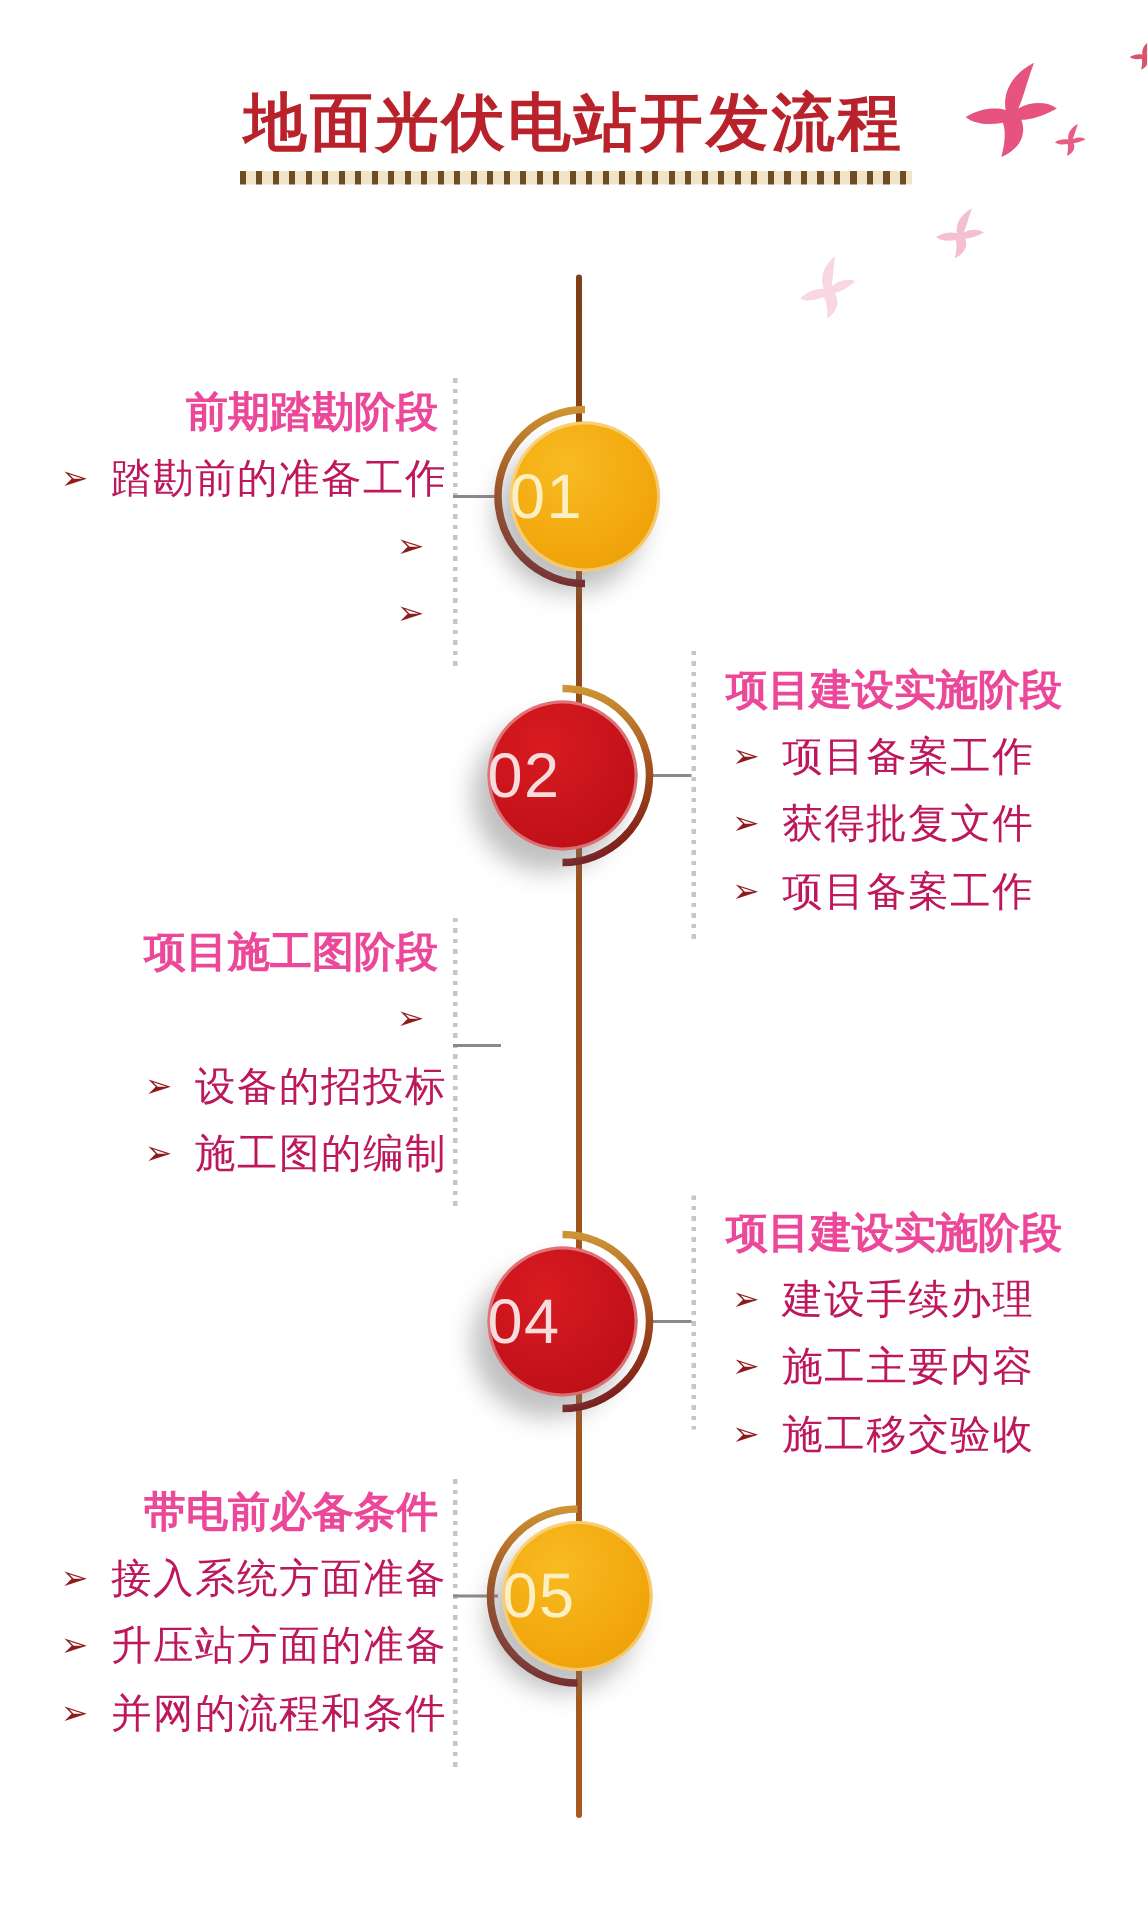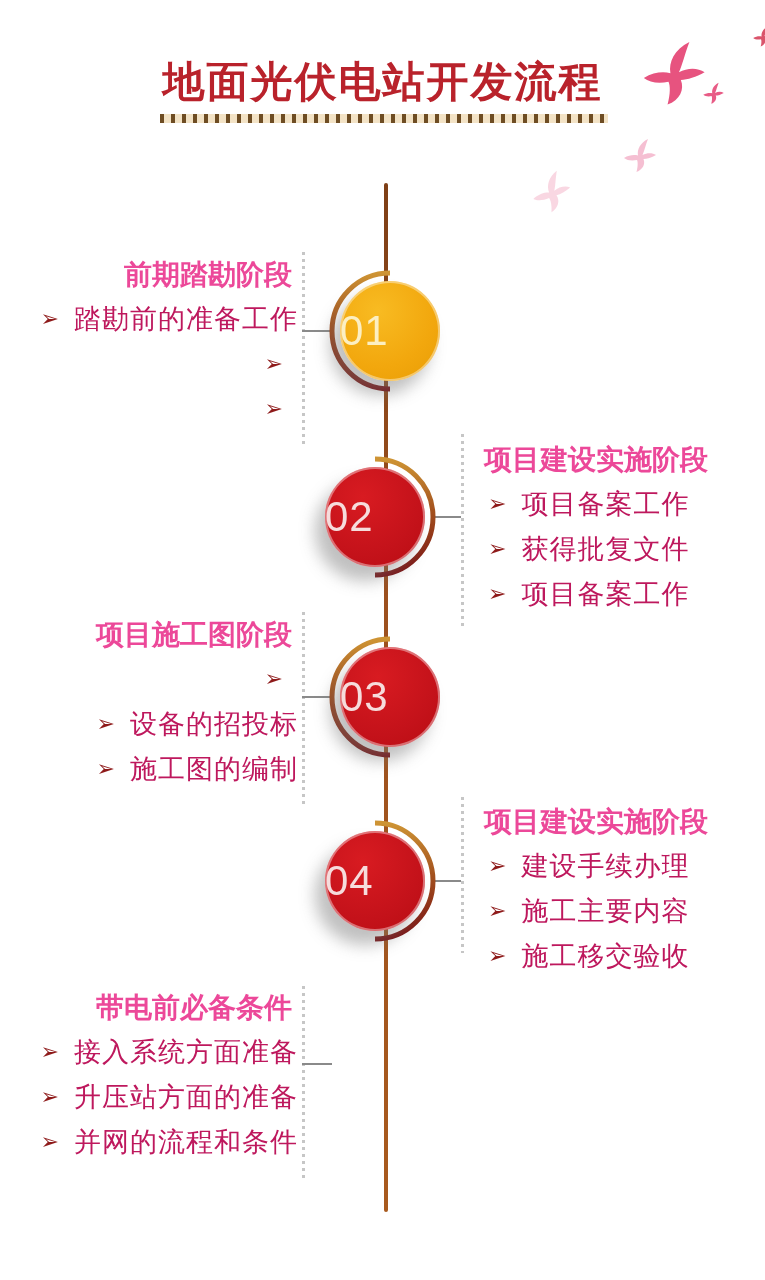--- a/index.html
+++ b/index.html
@@ -149,28 +149,20 @@
     </div>
     <div class="row">
       <span class="bullet">➢</span>
       <span class="itext">设备的招投标</span>
     </div>
     <div class="row">
       <span class="bullet">➢</span>
       <span class="itext">施工图的编制</span>
     </div>
   </div>
-  <div class="node" style="left:320px;top:627px;">
-    <svg class="arc" width="140" height="140" viewBox="0 0 140 140">
-      <path d="M70 12 A58 58 0 0 0 70 128" fill="none" stroke="url(#arcGrad)" stroke-width="5"></path>
-    </svg>
-    <div class="circle red">
-      <span class="num">03</span>
-    </div>
-  </div>
 
   <div class="dotsep" style="left:461px;top:797px;height:156px;"></div>
   <div class="connector" style="left:433px;top:880px;width:28px;"></div>
   <div class="textblock right" style="left:482px;top:805px;width:270px;">
     <h2>项目建设实施阶段</h2>
     <div class="row">
       <span class="bullet">➢</span>
       <span class="itext">建设手续办理</span>
     </div>
     <div class="row">
@@ -201,14 +193,22 @@
     </div>
     <div class="row">
       <span class="bullet">➢</span>
       <span class="itext">升压站方面的准备</span>
     </div>
     <div class="row">
       <span class="bullet">➢</span>
       <span class="itext">并网的流程和条件</span>
     </div>
   </div>
+  <div class="node" style="left:315px;top:994px;">
+    <svg class="arc" width="140" height="140" viewBox="0 0 140 140">
+      <path d="M70 12 A58 58 0 0 0 70 128" fill="none" stroke="url(#arcGrad)" stroke-width="5"></path>
+    </svg>
+    <div class="circle gold">
+      <span class="num">05</span>
+    </div>
+  </div>
 
 </div>
 
 </body></html>

